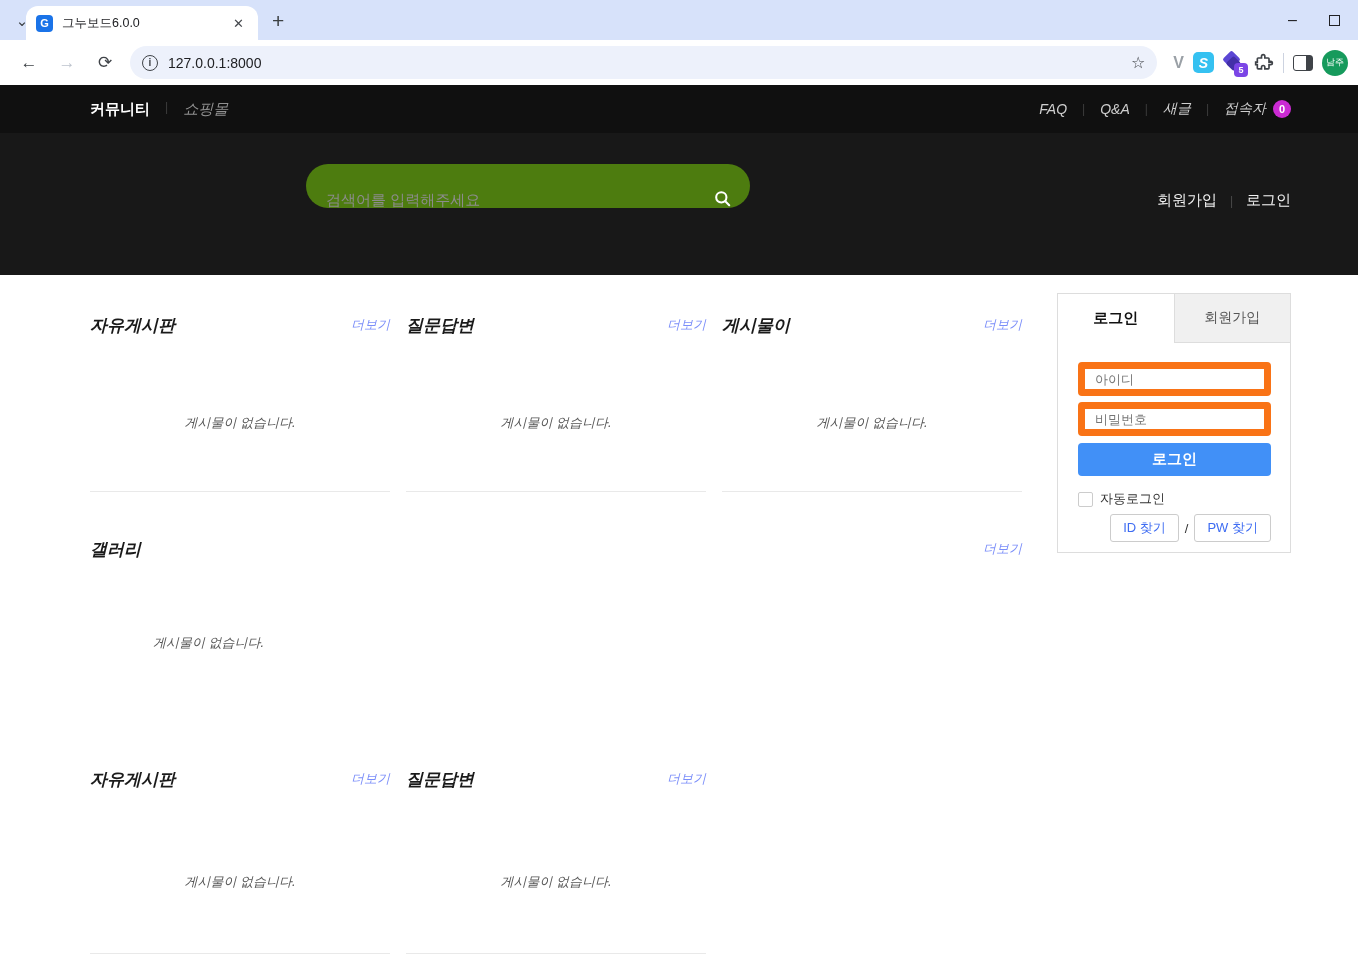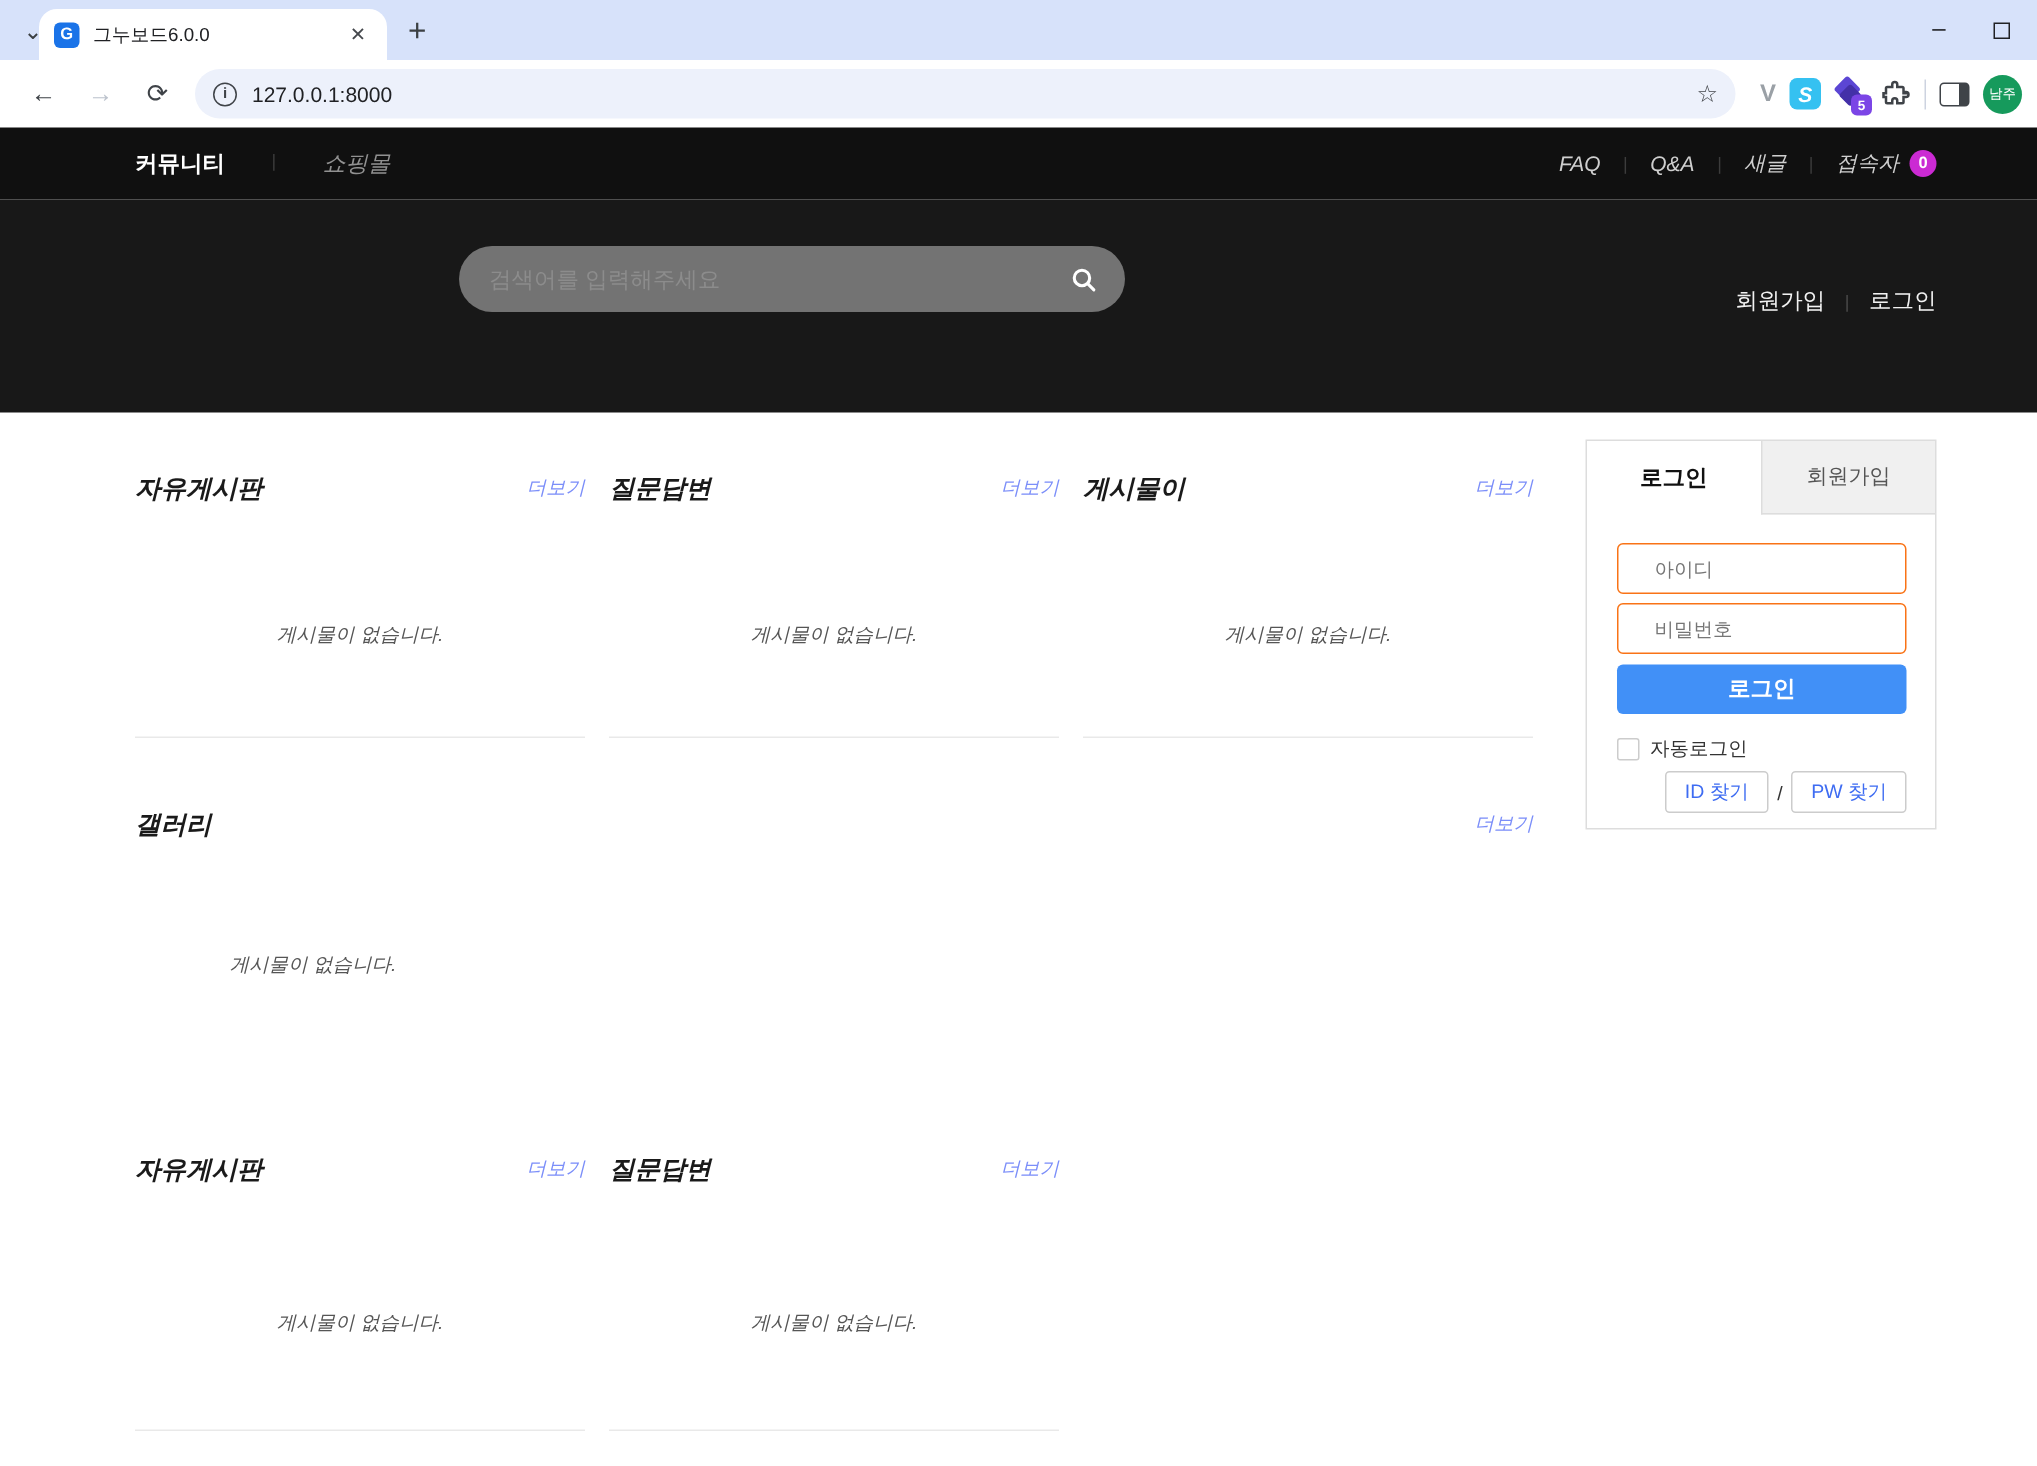--- a/index.html
+++ b/index.html
@@ -40,35 +40,35 @@
   .ext-badge { position:absolute; right:-3px; bottom:-3px; width:14px; height:14px; background:#7b45e6; border-radius:4px;
                color:#fff; font-size:9px; font-weight:bold; display:flex; align-items:center; justify-content:center; }
   .divider { width:1px; height:20px; background:#cdd3e0; }
   .side-panel { width:20px; height:16px; border:1.8px solid #3f4348; border-radius:3px; position:relative; cursor:pointer; }
   .side-panel::after { content:""; position:absolute; right:0; top:0; bottom:0; width:6px; background:#3f4348; }
   .avatar { width:26px; height:26px; border-radius:50%; background:#169a5c; color:#fff; font-size:9px;
             display:flex; align-items:center; justify-content:center; cursor:pointer; }
 
   
   .site-nav { height:48px; background:#101010; display:flex; align-items:center; padding:0 67px 0 90px; }
-  .sn-left { display:flex; align-items:flex-start; flex:1;gap:16px; }
+  .sn-left { display:flex; align-items:flex-start; flex:1; }
   .sn-item-main { color:#fff; font-size:15px; font-weight:bold; cursor:pointer; }
   .sn-item { color:#919191; font-size:15px; cursor:pointer;font-style:italic; }
   .sn-sep { color:#3c3c3c; margin:0 15px; font-size:12px; }
   .sn-right { display:flex; align-items:center;text-align:right; }
   .sn-right .sn-item { color:#cfcfcf; font-size:14px; }
   .visitor-badge { width:18px; height:18px; border-radius:50%; background:#cb2ad3; color:#fff; font-size:11px;
                    font-weight:bold; display:flex; align-items:center; justify-content:center; margin-left:7px; }
 
   .site-header { height:142px; background:#181818; position:relative; }
   .logo { position:absolute; left:90px; top:50%; transform:translateY(-54%); font-size:35px; font-weight:bold;
           letter-spacing:-1.5px; cursor:pointer; }
   .logo .gnu { color:#3f57e2; } .logo .board { color:#6f6f6f; }
-  .search-pill { position:absolute; left:306px; top:31px; width:444px; height:44px; background:#737373;
-                 border-radius:22px; display:flex; align-items:center; padding:0 18px 0 20px; }
+  .search-pill { position:absolute; left:306px; top:31px; width:444px; height:44px; background:#4d7c0f;
+                 border-radius:22px; display:flex; align-items:flex-end; padding:0 18px 0 20px; }
   .search-pill input { flex:1; background:transparent; border:none; outline:none; color:#ddd; font-size:15px;
                        font-family:"Liberation Sans",sans-serif; }
   .search-pill input::placeholder { color:#8c8c8c; }
   .search-btn { background:none; border:none; cursor:pointer; display:flex; }
   .hdr-links { position:absolute; right:67px; top:58px; display:flex; align-items:center; }
   .hdr-link { color:#f2f2f2; font-size:15px; cursor:pointer; }
   .hdr-sep { color:#4a4a4a; margin:0 13px; font-size:12px; }
 
   .content { display:flex; gap:35px; padding:18px 67px 0 90px; background:#fff; }
   .main-col { width:932px;font-style:italic; }
@@ -86,21 +86,21 @@
   .row2-wrap .bs { height:185px; }
   .row2-wrap .empty-msg { margin-top:84px; }
 
   
   .login-box { width:234px; height:260px; border:1px solid #ddd; background:#fff; }
   .lb-tabs { display:flex; height:49px; }
   .lb-tab { flex:1; display:flex; align-items:center; justify-content:center; font-size:15px; cursor:pointer; }
   .lb-tab.active { background:#fff; font-weight:bold; color:#111; }
   .lb-tab.inactive { background:#f0f0f0; color:#555; border-left:1px solid #ddd; border-bottom:1px solid #ddd; font-size:14px; }
   .lb-body { padding:19px 19px 0 20px; }
-  .lb-input { width:100%; height:34px; border:1px solid #f97316; border-radius:4px; padding:0 24px; font-size:13px;
+  .lb-input { width:100%; height:34px; border:7px solid #f97316; border-radius:4px; padding:0 10px; font-size:13px;
               color:#6d28d9; margin-bottom:6px; outline:none; font-family:"Liberation Sans",sans-serif; }
   .lb-input::placeholder { color:#767676; }
   .lb-login-btn { width:100%; height:33px; background:#4190f7; border:none; border-radius:4px; color:#fff;
                   font-size:15px; font-weight:bold; margin-top:1px; cursor:pointer; font-family:"Liberation Sans",sans-serif; }
   .auto-row { display:flex; align-items:center; margin-top:14px; }
   .checkbox { width:15px; height:15px; border:1px solid #ccc; border-radius:2px; background:#fff; cursor:pointer; }
   .auto-label { font-size:13px; color:#333; margin-left:7px; }
   .find-row { display:flex; justify-content:flex-end; align-items:center; gap:6px; margin-top:6px; }
   .find-btn { border:1px solid #ccc; border-radius:3px; background:#fff; color:#3e6cf2; font-size:13px;
               padding:4px 12px; cursor:pointer; font-family:"Liberation Sans",sans-serif; }

